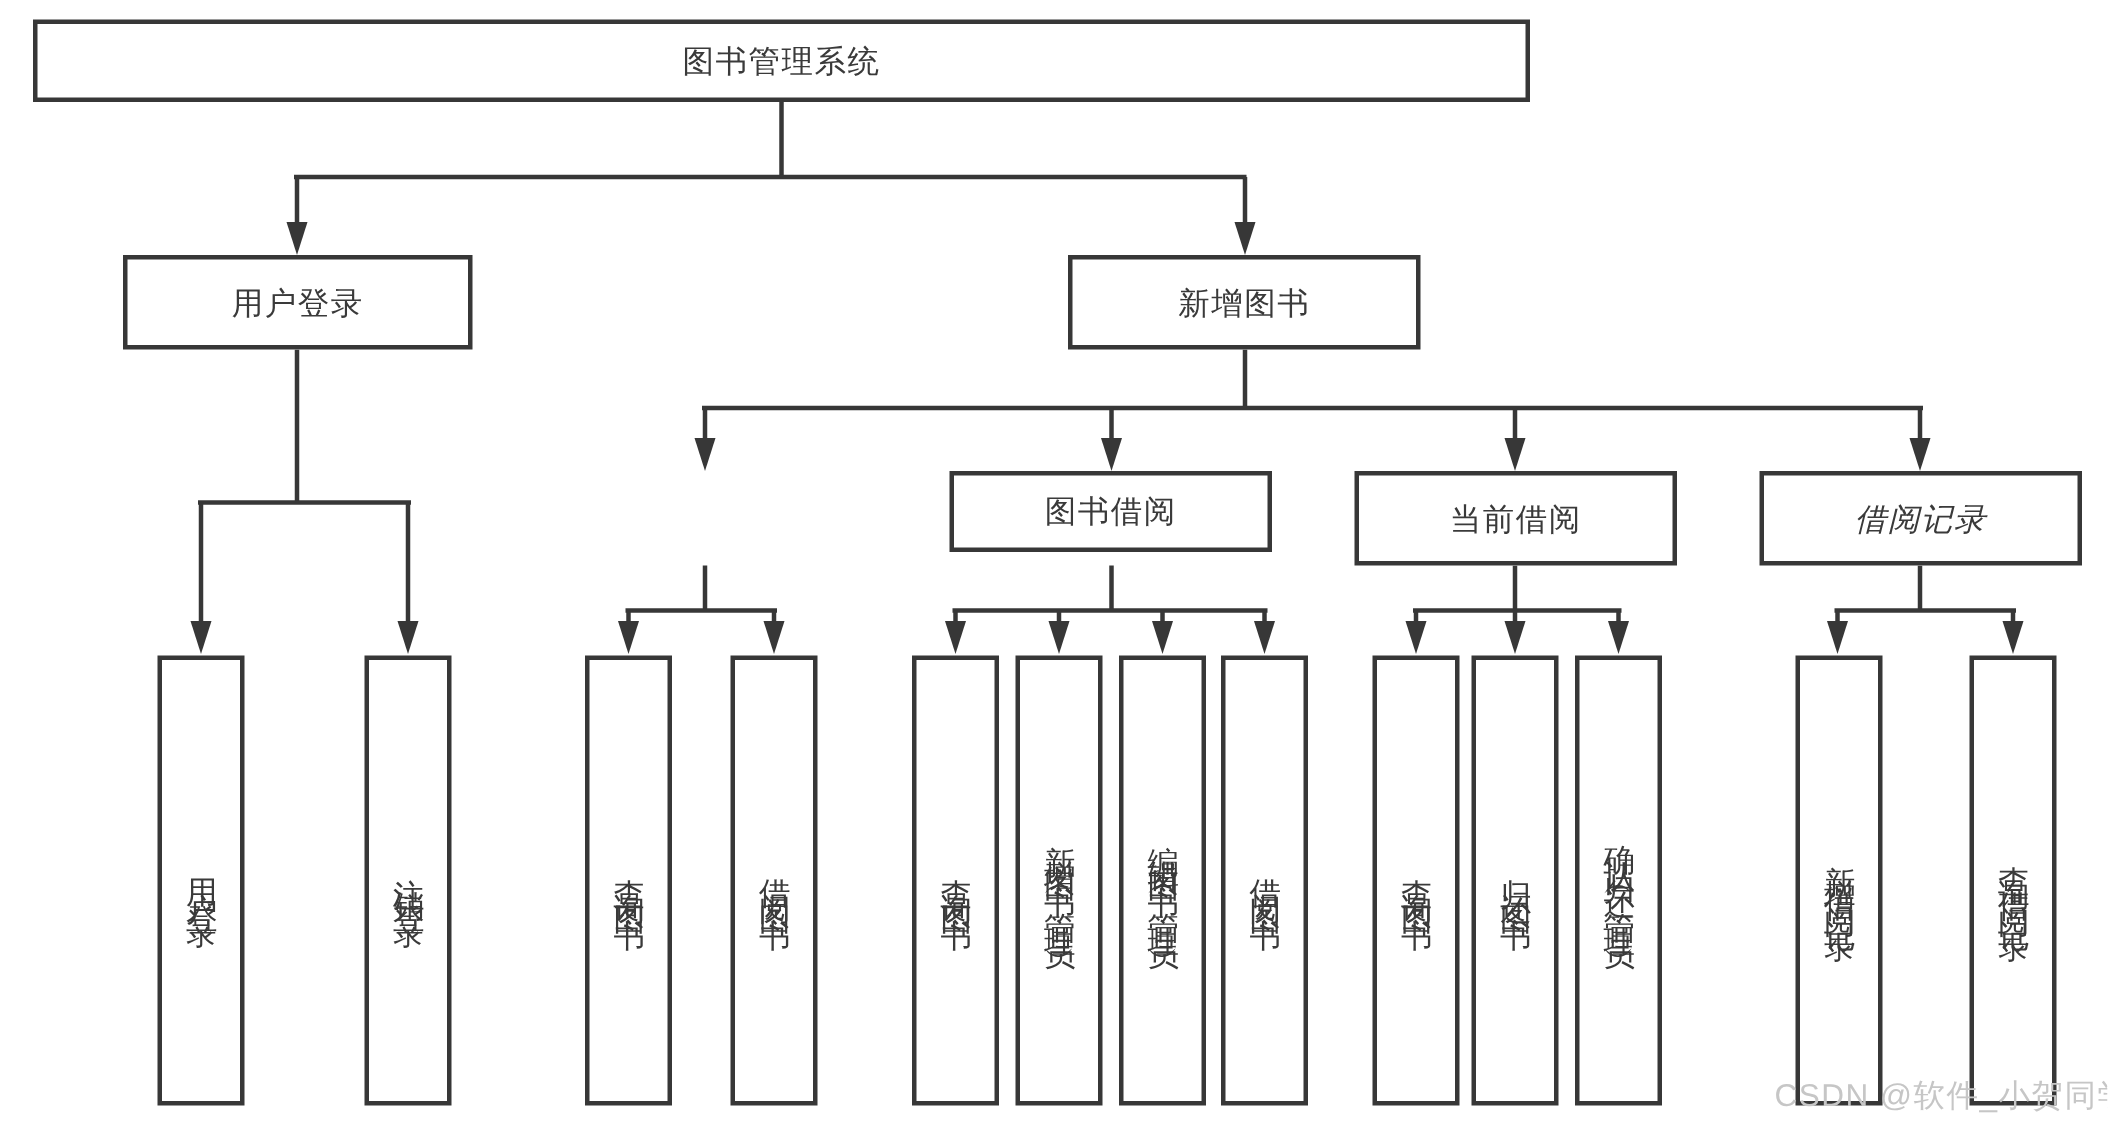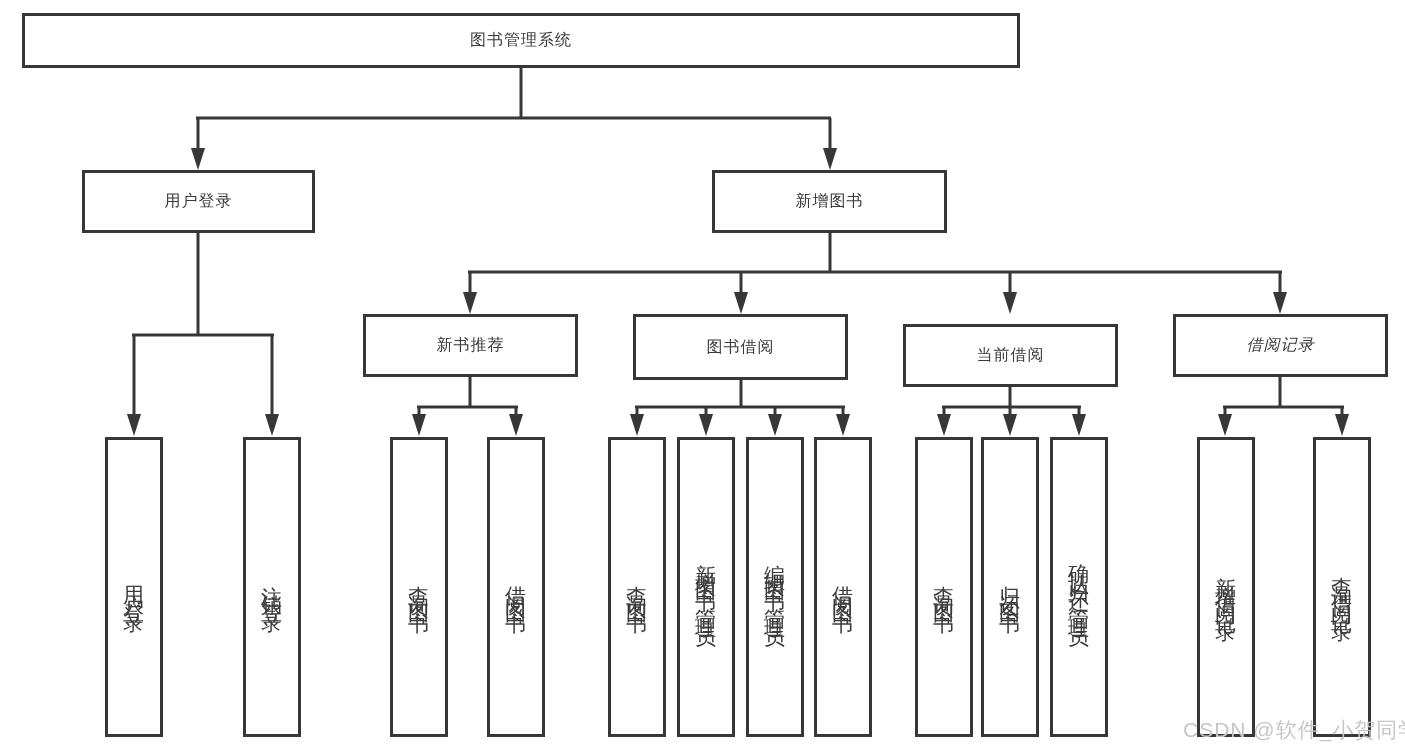--- a/index.html
+++ b/index.html
@@ -26,21 +26,21 @@
     position: absolute;
     box-sizing: border-box;
     border: 3px solid #373737;
     background: #ffffff;
     color: #3a3a3a;
     display: flex;
     align-items: center;
     justify-content: center;
   }
   .h-node {
-    font-size: 16px;
+    font-size: 21px;
     letter-spacing: 1px;
     text-align: right;
   }
   .v-node {
     writing-mode: vertical-rl;
     text-orientation: mixed;
     font-size: 21px;
     letter-spacing: 9px;
     top: 437px;
     width: 58px;
@@ -139,23 +139,22 @@
         <polygon points="1335,414 1349,414 1342,436" stroke="none"></polygon>
       </g>
     </g>
   </svg>
 
   <div class="node h-node" style="left:22px; top:13px; width:998px; height:55px;">图书管理系统</div>
 
   <div class="node h-node" style="left:82px; top:170px; width:233px; height:63px;">用户登录</div>
   <div class="node h-node" style="left:712px; top:170px; width:235px; height:63px;">新增图书</div>
 
-  <div class="node h-node" style="left:363px; top:314px; width:215px; height:63px;">新书推荐</div>
-  <div class="node h-node" style="left:633px; top:314px; width:215px; height:66px;">图书借阅</div>
-  <div class="node h-node" style="left:903px; top:314px; width:215px; height:63px;margin-top:10px;">当前借阅</div>
+  <div class="node h-node" style="left:633px; top:314px; width:215px; height:54px;">图书借阅</div>
+  <div class="node h-node" style="left:903px; top:314px; width:215px; height:63px;">当前借阅</div>
   <div class="node h-node" style="left:1173px; top:314px; width:215px; height:63px;font-style:italic;">借阅记录</div>
 
   <div class="node v-node" style="left:105px;">用户登录</div>
   <div class="node v-node" style="left:243px;">注销登录</div>
 
   <div class="node v-node" style="left:390px;">查询图书</div>
   <div class="node v-node" style="left:487px;">借阅图书</div>
 
   <div class="node v-node" style="left:608px;">查询图书</div>
   <div class="node v-node" style="left:677px;">新增图书（管理员）</div>

